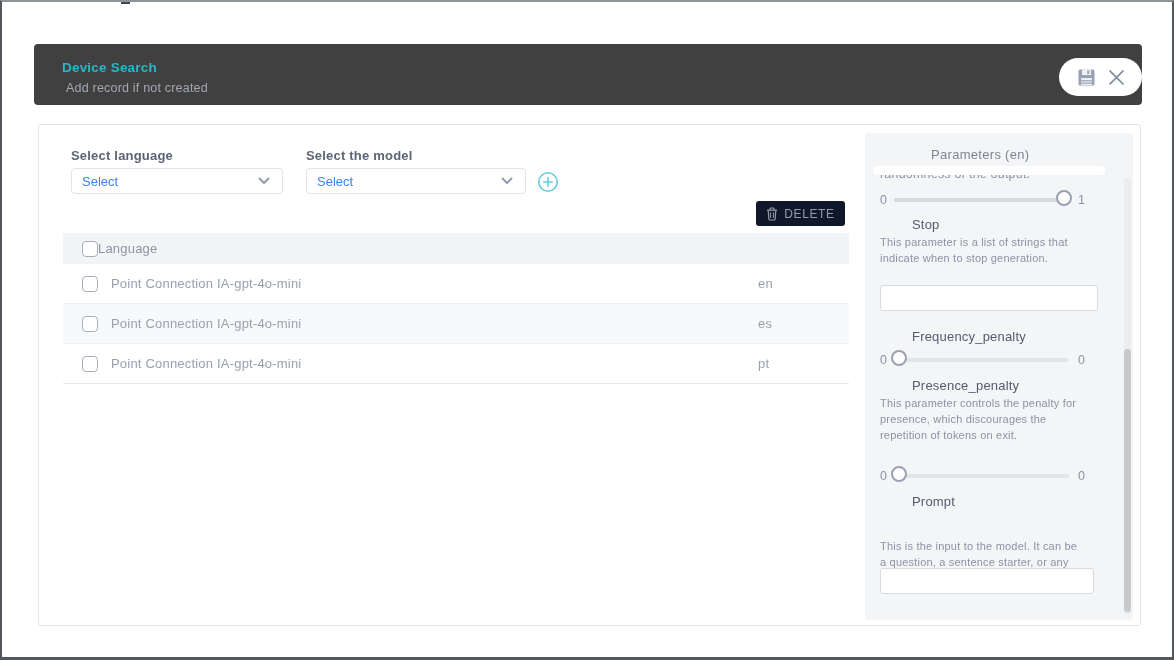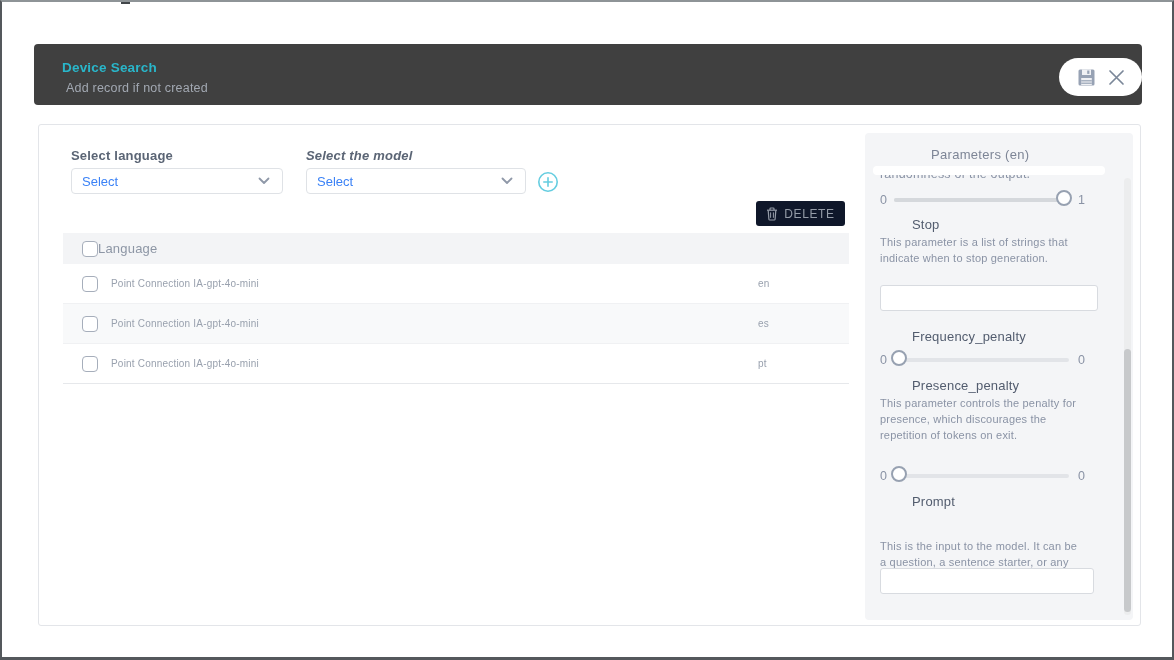--- a/index.html
+++ b/index.html
@@ -28,21 +28,21 @@
   .hb-pill .icon-btn { display: inline-flex; cursor: pointer; }
 
   
   .main-card {
     position: absolute; left: 36px; top: 122px; width: 1103px; height: 502px;
     background: #fff; border: 1px solid #e3e5e9; border-radius: 3px;
   }
 
   .field-label { position: absolute; font-size: 13px; font-weight: 700; color: #5b6575; letter-spacing: .2px; }
   .lbl-lang  { left: 32px;  top: 23px; }
-  .lbl-model { left: 267px; top: 23px; font-style: italic; }
+  .lbl-model { left: 267px; top: 23px; }
 
   .select-box {
     position: absolute; top: 43px; height: 26px; background: #fff;
     border: 1px solid #dfe2e6; border-radius: 4px;
     display: flex; align-items: center; padding: 0 10px; cursor: pointer;
   }
   .sel-lang  { left: 32px;  width: 212px; }
   .sel-model { left: 267px; width: 220px; }
   .select-ph { font-size: 13px; color: #3b82f6; flex: 1; }
   .chev { display: inline-flex; margin-right: 2px; }
@@ -58,21 +58,21 @@
   }
 
   
   .dtable { position: absolute; left: 24px; top: 108px; width: 786px; }
   .thead {
     height: 31px; background: #f3f4f6; display: flex; align-items: center;
     font-size: 13px; color: #8d96a5;
   }
   .trow {
     height: 40px; display: flex; align-items: center;
-    font-size: 10px; color: #99a1ae; border-bottom: 1px solid #f0f1f3;
+    font-size: 13px; color: #99a1ae; border-bottom: 1px solid #f0f1f3;
   }
   .trow.striped { background: #f8f9fa; }
   .trow:last-child { border-bottom: 1px solid #e6e8eb; }
   .cb {
     width: 16px; height: 16px; margin-left: 19px; border: 1.5px solid #a6aebb;
     border-radius: 4px; background: #fff; display: inline-block; cursor: pointer; flex: none;
   }
   .cell-model { margin-left: 13px; flex: 1; letter-spacing: .2px; }
   .cell-lang  { width: 91px; flex: none; letter-spacing: .2px; }
 

